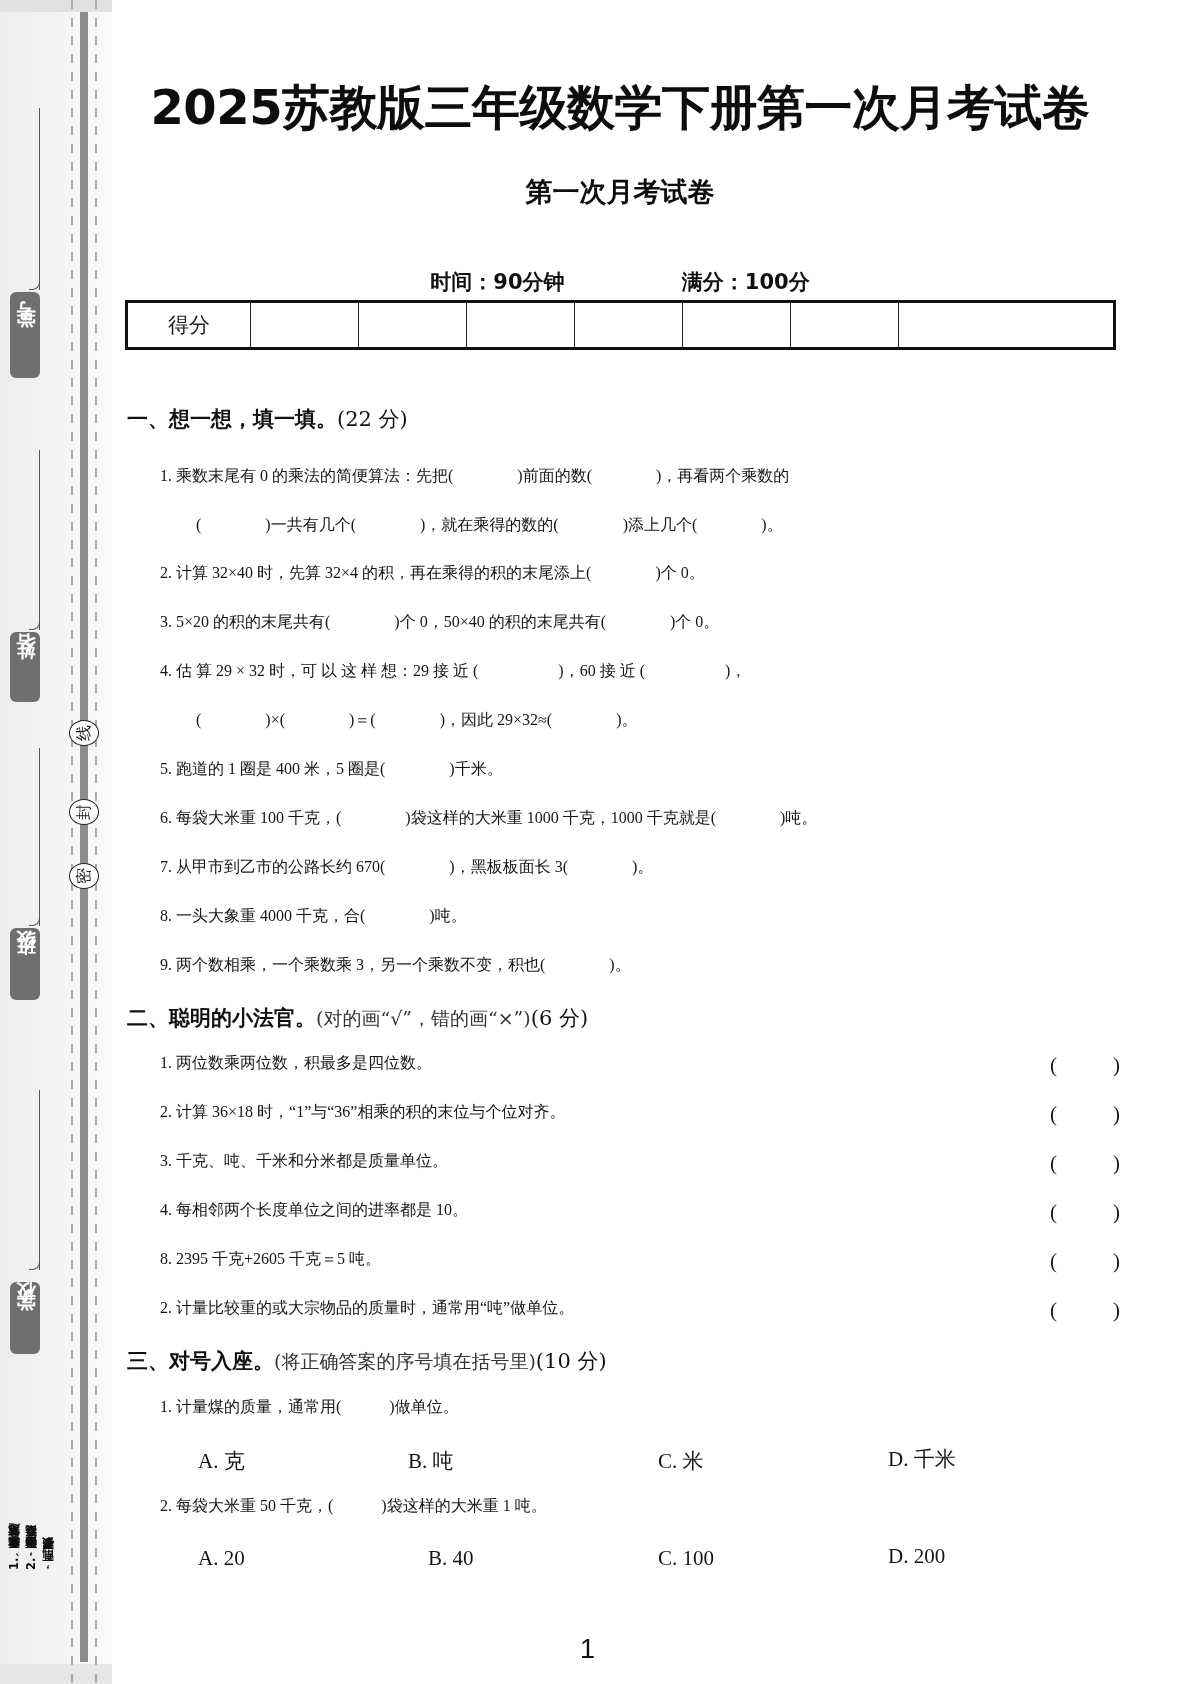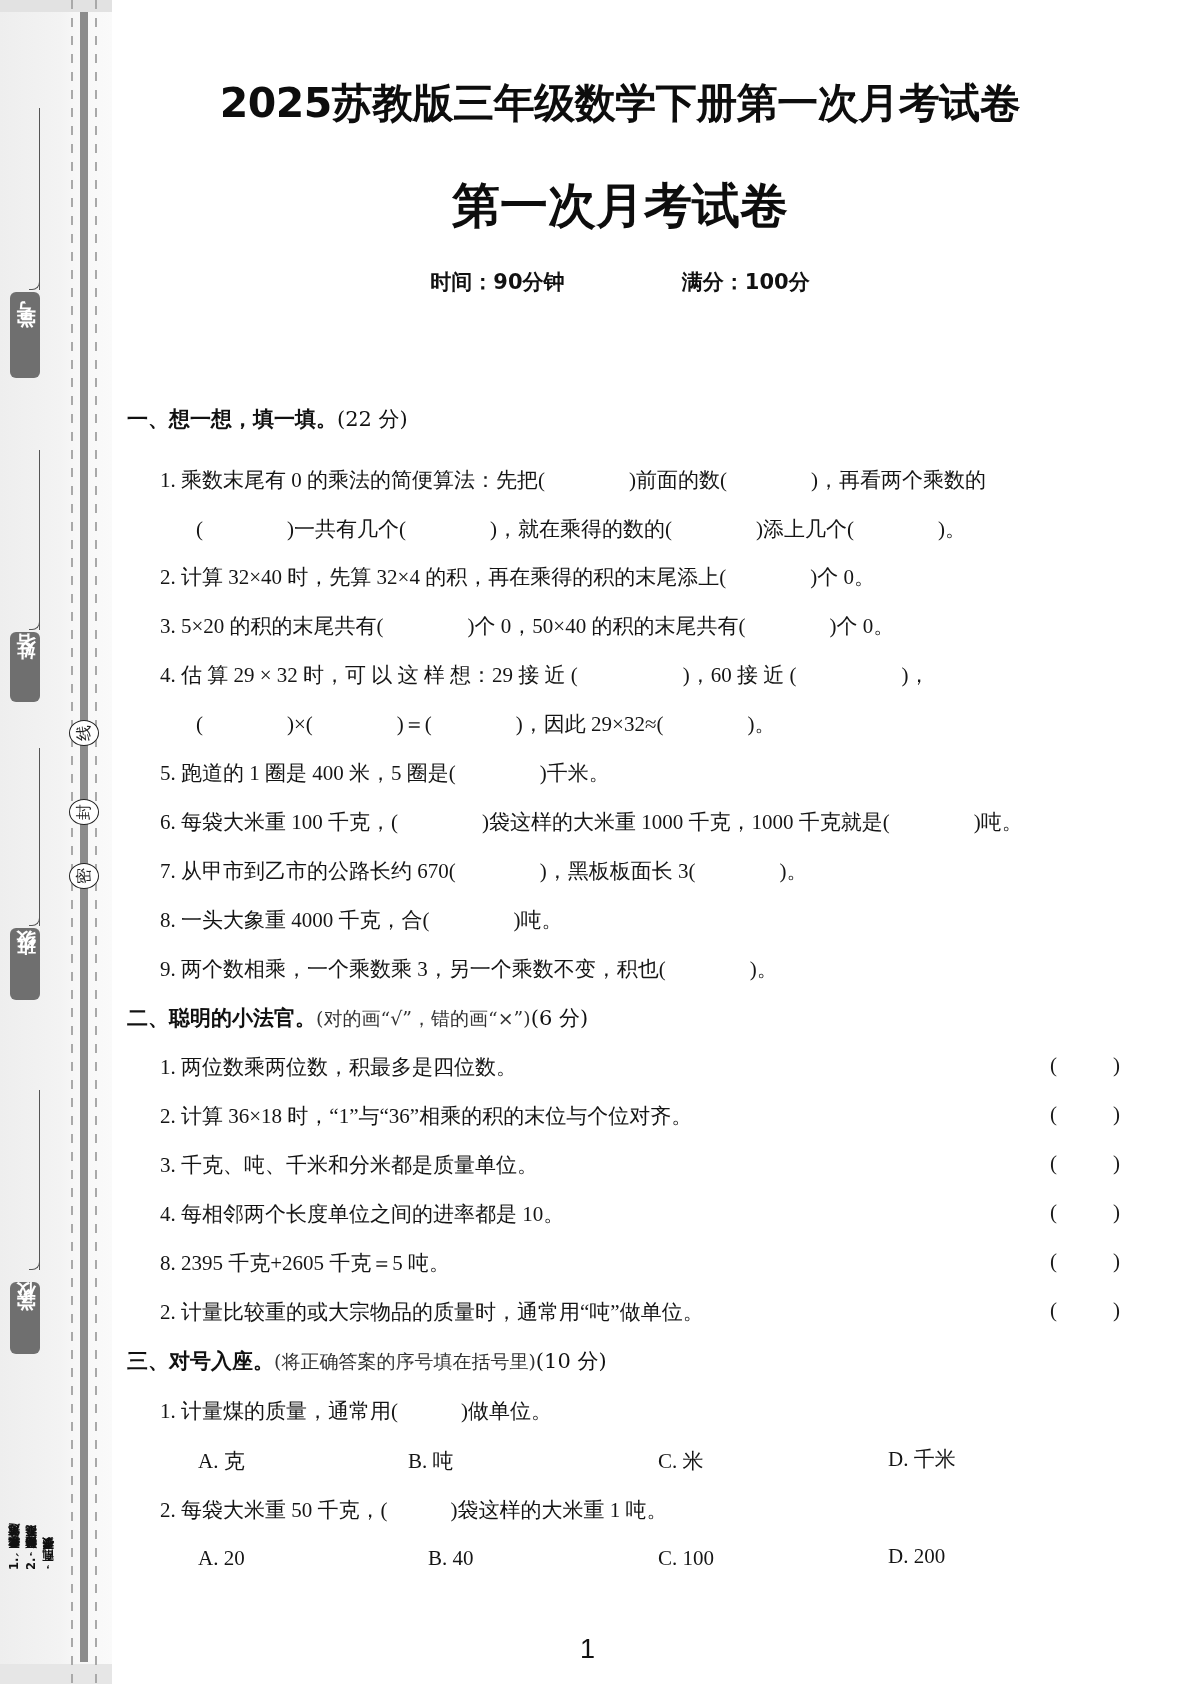--- a/index.html
+++ b/index.html
@@ -38,25 +38,25 @@
     }
     .notice {
       position: absolute; left: 6px; top: 1410px; height: 160px; width: 60px;
       writing-mode: vertical-rl; transform: rotate(180deg);
       font-family: "DejaVu Sans", sans-serif; font-size: 11.5px; font-weight: bold; line-height: 17px; color: #111;
     }
 
     
     .title {
       position: absolute; left: 125px; width: 990px; top: 76px; text-align: center;
-      font-family: "DejaVu Sans", "Liberation Sans", sans-serif; font-weight: bold; font-size: 41px; letter-spacing: -0.5px; color: #0d0d0d;
+      font-family: "DejaVu Sans", "Liberation Sans", sans-serif; font-weight: bold; font-size: 48px; letter-spacing: -0.5px; color: #0d0d0d;
     }
     .subtitle {
       position: absolute; left: 125px; width: 990px; top: 174px; text-align: center;
-      font-family: "DejaVu Sans", "Liberation Sans", sans-serif; font-weight: bold; font-size: 48px; color: #0d0d0d;
+      font-family: "DejaVu Sans", "Liberation Sans", sans-serif; font-weight: bold; font-size: 27px; color: #0d0d0d;
     }
     .meta {
       position: absolute; left: 125px; width: 990px; top: 268px; text-align: center;
       font-family: "DejaVu Sans", "Liberation Sans", sans-serif; font-weight: bold; font-size: 21px; color: #111;
     }
     .meta span + span { margin-left: 110px; }
 
     
     table.score {
       position: absolute; left: 125px; top: 300px; width: 991px; border-collapse: collapse;
@@ -69,21 +69,21 @@
     table.score td:first-child { width: 124px; }
 
     
     .sec {
       position: absolute; left: 127px; font-size: 21px; color: #111;
       font-family: "DejaVu Serif", "Liberation Serif", serif; white-space: nowrap;
     }
     .sec b { font-family: "DejaVu Sans", sans-serif; font-weight: bold; }
     .sec .note { font-size: 19px; color: #333; }
     .q {
-      position: absolute; left: 160px; font-size: 21px; color: #151515;
+      position: absolute; left: 160px; font-size: 16px; color: #151515;
       font-family: "Liberation Serif", "DejaVu Serif", serif; white-space: nowrap;
     }
     .q.cont { left: 196px; }
     .paren {
       position: absolute; left: 1050px; width: 70px; font-size: 21px;
       font-family: "Liberation Serif", serif; display: flex; justify-content: space-between;
     }
     .opt { position: absolute; font-size: 21px; font-family: "Liberation Serif", serif; white-space: nowrap; color: #151515; }
     .pagenum {
       position: absolute; left: 580px; top: 1634px; font-size: 27px;
@@ -133,20 +133,30 @@
 
 <div class="title">2025苏教版三年级数学下册第一次月考试卷</div>
 <div class="subtitle">第一次月考试卷</div>
 <div class="meta">
   <span>时间：90分钟</span>
   <span>满分：100分</span>
 </div>
 
 <table class="score">
   <tbody>
+  <tr>
+    <td>得分</td>
+    <td></td>
+    <td></td>
+    <td></td>
+    <td></td>
+    <td></td>
+    <td></td>
+    <td></td>
+  </tr>
 </tbody>
   </table>
 
 <div class="sec" style="top:405px">
   <b>一、想一想，填一填。</b><span>(22 分)</span>
 </div>
 <div class="q" style="top:466px">1. 乘数末尾有 0 的乘法的简便算法：先把(　　　　)前面的数(　　　　)，再看两个乘数的</div>
 <div class="q cont" style="top:515px">(　　　　)一共有几个(　　　　)，就在乘得的数的(　　　　)添上几个(　　　　)。</div>
 <div class="q" style="top:563px">2. 计算 32×40 时，先算 32×4 的积，再在乘得的积的末尾添上(　　　　)个 0。</div>
 <div class="q" style="top:612px">3. 5×20 的积的末尾共有(　　　　)个 0，50×40 的积的末尾共有(　　　　)个 0。</div>

